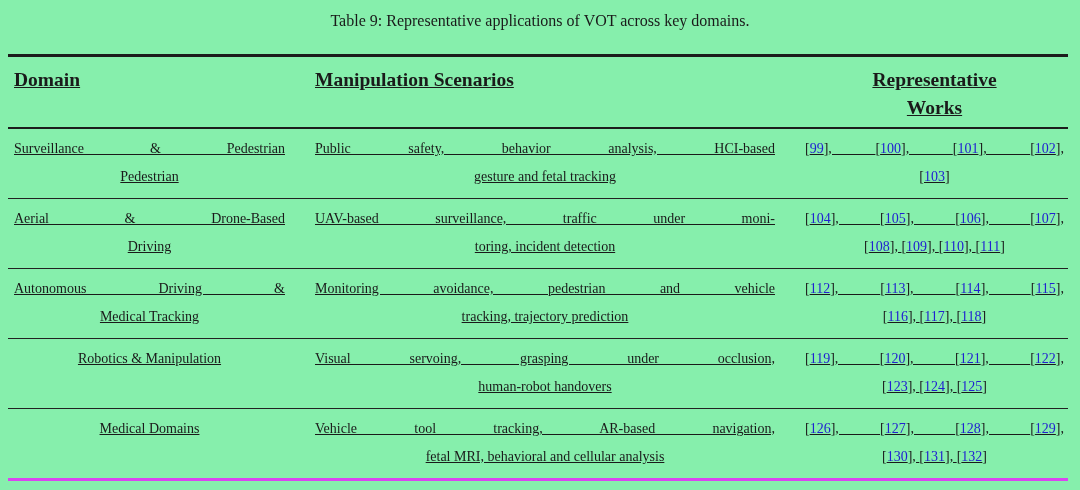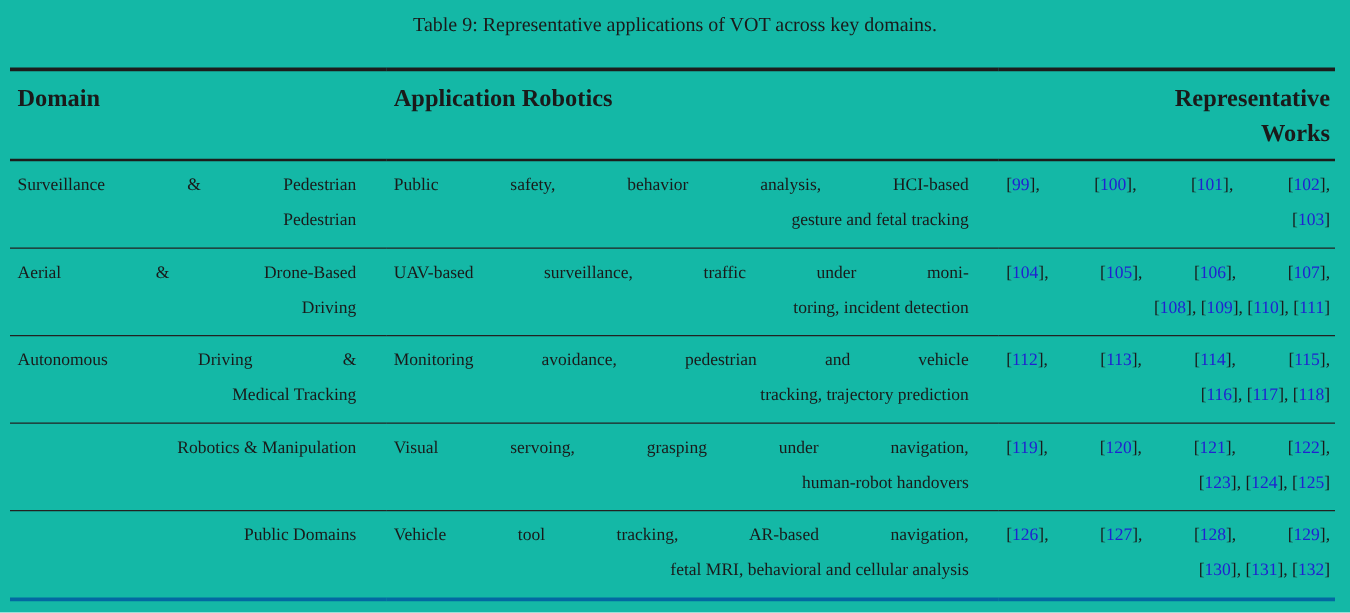--- a/index.html
+++ b/index.html
@@ -5,38 +5,39 @@
   html, body {
     margin: 0;
     padding: 0;
     background: #ffffff;
   }
   .page {
     position: relative;
     width: 1080px;
     height: 490px;
     overflow: hidden;
-    background: #14b8a6;
+    background: #86efac;
     font-family: "Liberation Serif", "DejaVu Serif", serif;
     color: #1a1a1a;
   }
   .caption {
     padding-top: 11px;
     text-align: center;
     font-size: 16px;
     line-height: 20px;
     color: #1a1a1a;
   }
   table.vot-table {
     border-collapse: collapse;
     table-layout: fixed;
     width: 1060px;
     margin: 23px 0 0 8px;
     border-top: 3px solid #1c1c1c;
-    border-bottom: 3px solid #0369a1;
+    border-bottom: 3px solid #d946ef;
+    text-decoration: underline;
   }
   col.c1 { width: 301px; }
   col.c2 { width: 490px; }
   col.c3 { width: 269px; }
   th {
     text-align: left;
     font-weight: bold;
     font-size: 19.5px;
     line-height: 28px;
     vertical-align: top;
@@ -45,21 +46,21 @@
   }
   th.works-header { padding-right: 4px; }
   td {
     font-size: 14px;
     line-height: 28px;
     vertical-align: top;
     padding: 6px 24px 7px 6px;
   }
   td.refs-cell { padding-right: 4px; }
   tbody tr + tr { border-top: 1.5px solid #222222; }
-  .line { text-align: right; }
+  .line { text-align: center; }
   .jfull {
     text-align: justify;
     text-align-last: justify;
   }
   .cite { white-space: nowrap; }
   .cite .br { color: #1a1a1a; }
   .cite .num {  }
 </style>
 </head>
 <body>
@@ -68,21 +69,21 @@
   <div class="caption">Table 9: Representative applications of VOT across key domains.</div>
   <table class="vot-table">
     <colgroup>
       <col class="c1">
       <col class="c2">
       <col class="c3">
     </colgroup>
     <thead>
       <tr>
         <th>Domain</th>
-        <th>Application Robotics</th>
+        <th>Manipulation Scenarios</th>
         <th class="works-header">
           <div class="line">Representative</div>
           <div class="line">Works</div>
         </th>
       </tr>
     </thead>
     <tbody id="table-body">
         <tr>
           <td>
             <div class="line jfull">Surveillance &amp; Pedestrian</div>
@@ -123,31 +124,31 @@
           <td class="refs-cell">
             <div class="line jfull"><span class="cite"><span class="br">[</span><span class="num" style="color: rgb(33, 33, 209);">112</span><span class="br">]</span></span>, <span class="cite"><span class="br">[</span><span class="num" style="color: rgb(33, 33, 209);">113</span><span class="br">]</span></span>, <span class="cite"><span class="br">[</span><span class="num" style="color: rgb(33, 33, 209);">114</span><span class="br">]</span></span>, <span class="cite"><span class="br">[</span><span class="num" style="color: rgb(33, 33, 209);">115</span><span class="br">]</span></span>,</div>
             <div class="line"><span class="cite"><span class="br">[</span><span class="num" style="color: rgb(33, 33, 209);">116</span><span class="br">]</span></span>, <span class="cite"><span class="br">[</span><span class="num" style="color: rgb(33, 33, 209);">117</span><span class="br">]</span></span>, <span class="cite"><span class="br">[</span><span class="num" style="color: rgb(33, 33, 209);">118</span><span class="br">]</span></span></div>
           </td>
         </tr>
         <tr>
           <td>
             <div class="line">Robotics &amp; Manipulation</div>
           </td>
           <td>
-            <div class="line jfull">Visual servoing, grasping under navigation,</div>
+            <div class="line jfull">Visual servoing, grasping under occlusion,</div>
             <div class="line">human-robot handovers</div>
           </td>
           <td class="refs-cell">
             <div class="line jfull"><span class="cite"><span class="br">[</span><span class="num" style="color: rgb(33, 33, 209);">119</span><span class="br">]</span></span>, <span class="cite"><span class="br">[</span><span class="num" style="color: rgb(33, 33, 209);">120</span><span class="br">]</span></span>, <span class="cite"><span class="br">[</span><span class="num" style="color: rgb(33, 33, 209);">121</span><span class="br">]</span></span>, <span class="cite"><span class="br">[</span><span class="num" style="color: rgb(33, 33, 209);">122</span><span class="br">]</span></span>,</div>
             <div class="line"><span class="cite"><span class="br">[</span><span class="num" style="color: rgb(33, 33, 209);">123</span><span class="br">]</span></span>, <span class="cite"><span class="br">[</span><span class="num" style="color: rgb(33, 33, 209);">124</span><span class="br">]</span></span>, <span class="cite"><span class="br">[</span><span class="num" style="color: rgb(33, 33, 209);">125</span><span class="br">]</span></span></div>
           </td>
         </tr>
         <tr>
           <td>
-            <div class="line">Public Domains</div>
+            <div class="line">Medical Domains</div>
           </td>
           <td>
             <div class="line jfull">Vehicle tool tracking, AR-based navigation,</div>
             <div class="line">fetal MRI, behavioral and cellular analysis</div>
           </td>
           <td class="refs-cell">
             <div class="line jfull"><span class="cite"><span class="br">[</span><span class="num" style="color: rgb(33, 33, 209);">126</span><span class="br">]</span></span>, <span class="cite"><span class="br">[</span><span class="num" style="color: rgb(33, 33, 209);">127</span><span class="br">]</span></span>, <span class="cite"><span class="br">[</span><span class="num" style="color: rgb(33, 33, 209);">128</span><span class="br">]</span></span>, <span class="cite"><span class="br">[</span><span class="num" style="color: rgb(33, 33, 209);">129</span><span class="br">]</span></span>,</div>
             <div class="line"><span class="cite"><span class="br">[</span><span class="num" style="color: rgb(33, 33, 209);">130</span><span class="br">]</span></span>, <span class="cite"><span class="br">[</span><span class="num" style="color: rgb(33, 33, 209);">131</span><span class="br">]</span></span>, <span class="cite"><span class="br">[</span><span class="num" style="color: rgb(33, 33, 209);">132</span><span class="br">]</span></span></div>
           </td>
         </tr>

